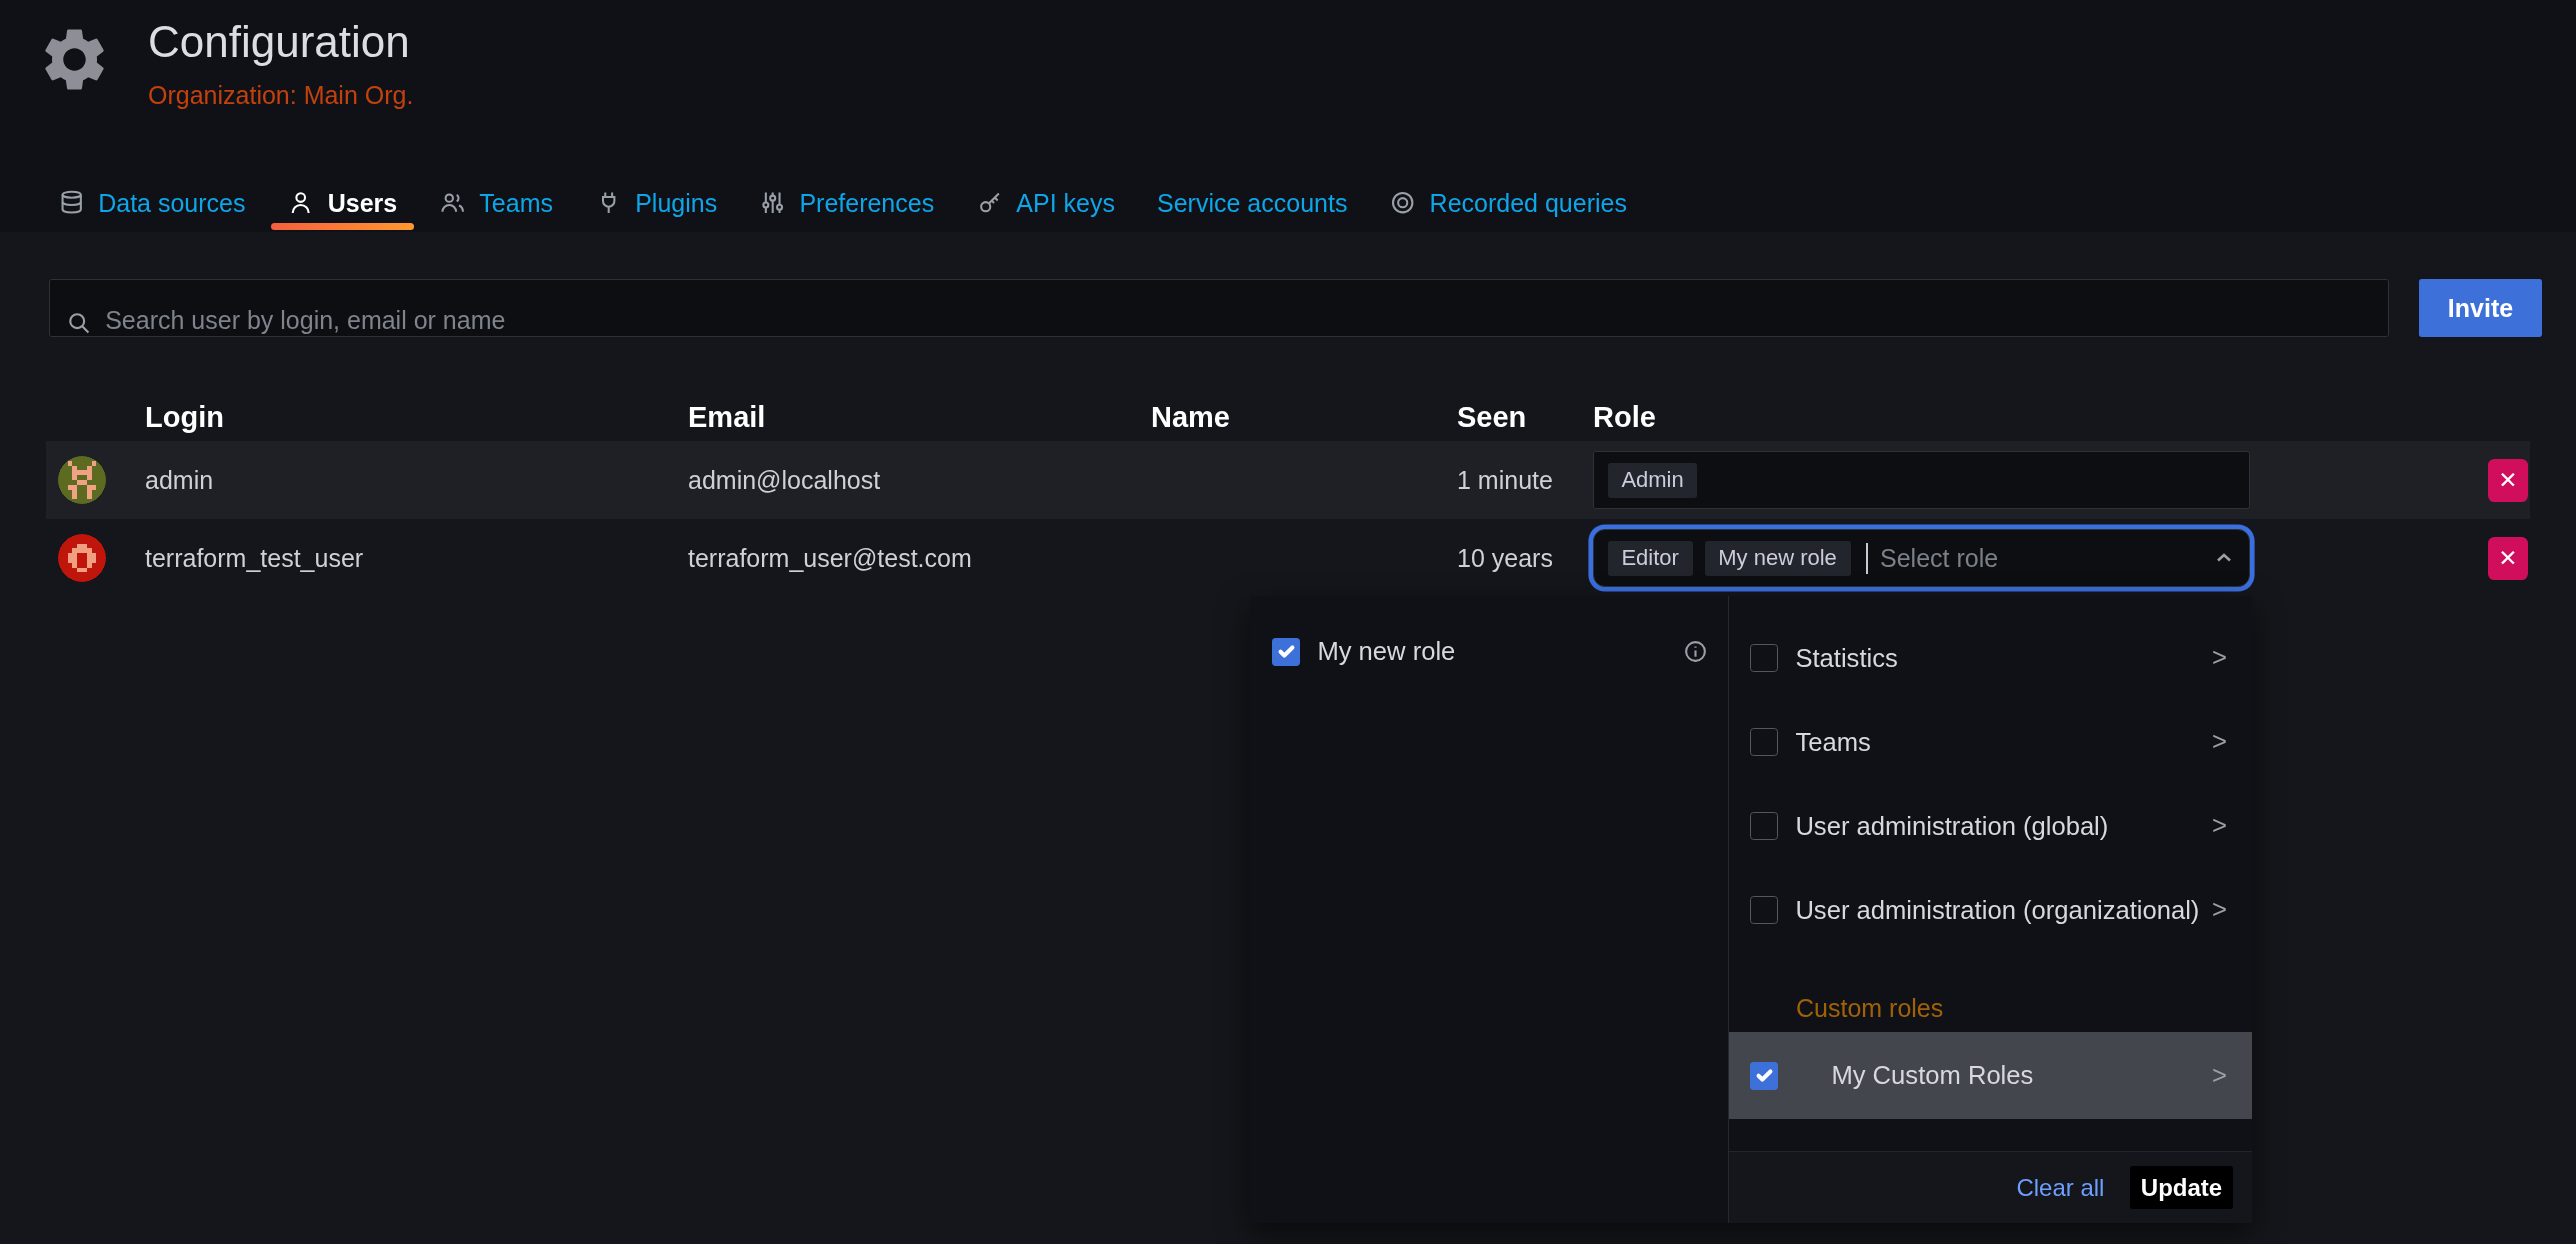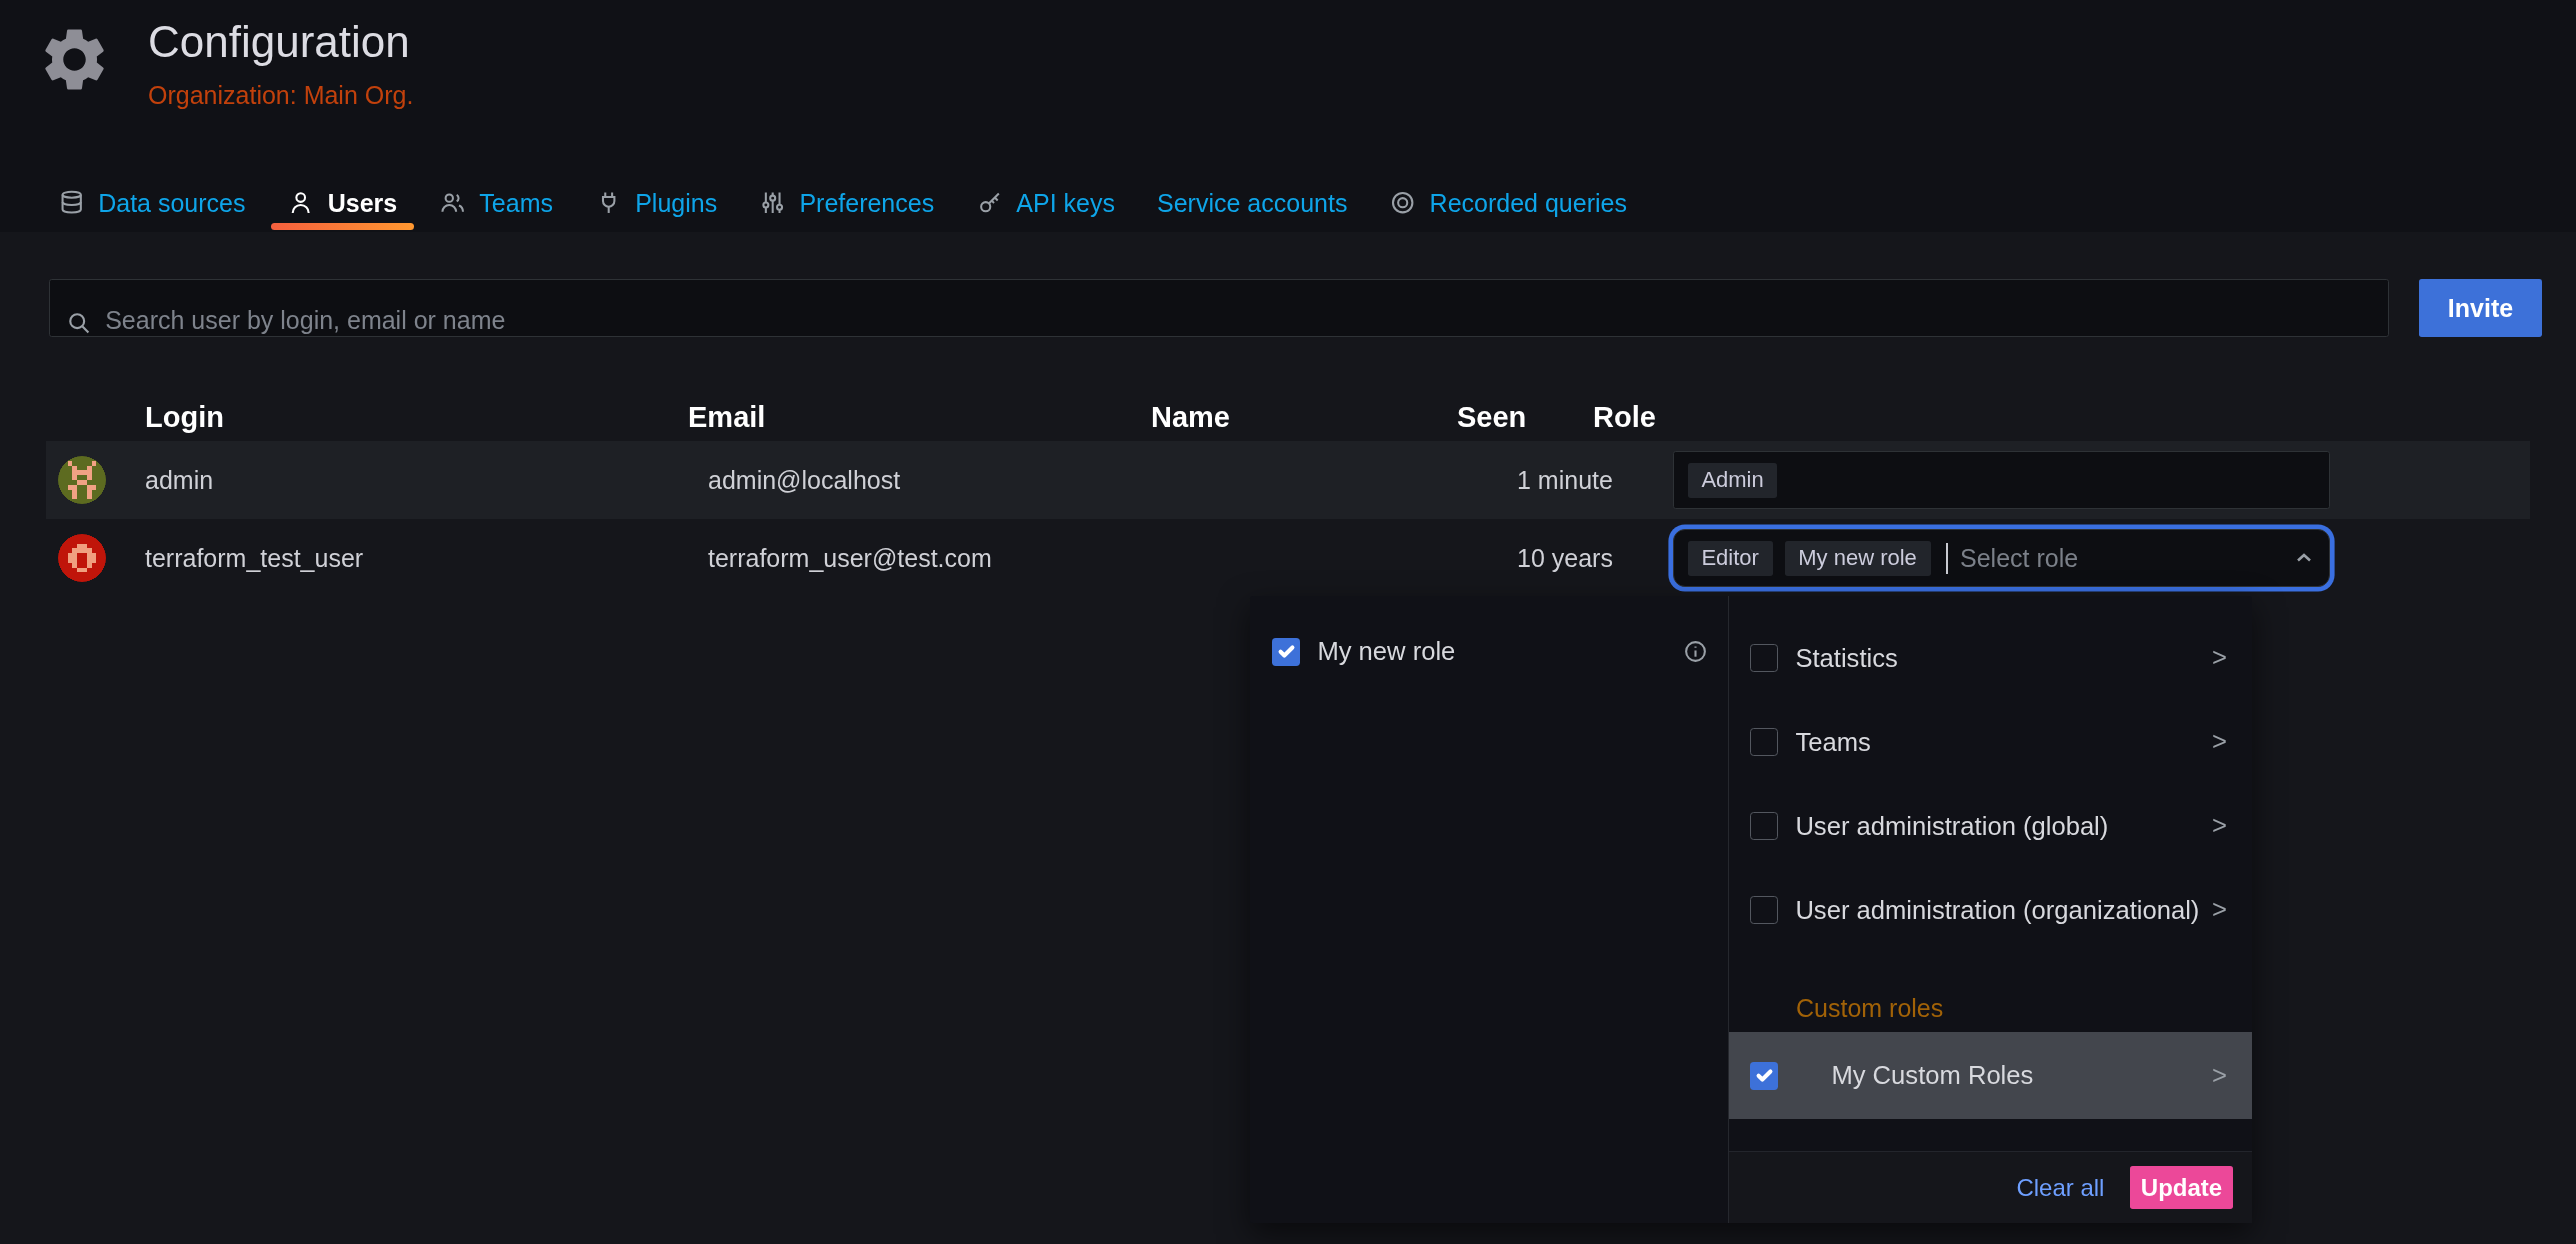--- a/index.html
+++ b/index.html
@@ -34,21 +34,21 @@
                    font-size:25px;font-family:inherit;}
   .searchbox input::placeholder{color:#7e838c;opacity:1;}
   .btn-invite{width:123px;background:#3d71d9;color:#fff;border:none;border-radius:2.7px;
               font-size:25px;font-weight:600;font-family:inherit;cursor:pointer;}
 
   
   .table{position:absolute;left:46px;top:161px;right:46px;}
   .thead,.trow{display:grid;grid-template-columns:642px 463px 306px 136px 659px 1fr;align-items:center;}
   .thead{height:48px;font-size:29px;font-weight:600;color:#ffffff;}
   .th-login{padding-left:99px;}
-  .trow{height:78px;font-size:25px;color:#d0d1d7;gap:20px;}
+  .trow{height:78px;font-size:25px;color:#d0d1d7;}
   .trow.striped{background:#1e2025;}
   .cell-login{display:flex;align-items:center;gap:39px;padding-left:12px;}
   .avatar{width:48px;height:48px;border-radius:50%;overflow:hidden;flex:0 0 auto;}
   .role-select{width:628px;height:56px;background:#0d0e12;border:0.9px solid #2e3236;border-radius:2.7px;
                display:flex;align-items:center;padding:0 13.7px;gap:12px;cursor:pointer;}
   .role-select.focused{box-shadow:0 0 0 4.6px #3a6fe0;border-radius:12px;}
   .pill{background:#22252b;border-radius:2.7px;height:35px;display:flex;align-items:center;
         padding:0 13.7px;font-size:22px;color:#ccccdc;white-space:nowrap;}
   .text-cursor{width:1.8px;height:31px;background:#c9cad1;margin-left:3.7px;}
   .select-placeholder{color:#7b8089;font-size:25px;}
@@ -74,21 +74,21 @@
              background:#15161b;display:flex;align-items:center;justify-content:flex-end;}
   .rp-left .rp-footer{padding-right:31px;}
   .rp-right .rp-footer{padding-right:19px;gap:25.6px;}
   .link{color:#6e9fff;font-size:24px;font-weight:500;text-decoration:none;cursor:pointer;}
   .rp-items{position:absolute;top:20px;left:0;right:0;}
   .rp-item{height:84px;display:flex;align-items:center;padding:0 25px 0 21px;cursor:pointer;}
   .rp-chev{margin-left:auto;color:#9aa0a7;font-size:25.6px;line-height:1;}
   .rp-heading{position:absolute;top:387px;left:67px;height:51px;display:flex;align-items:center;
               font-size:25px;font-weight:400;color:#a16207;}
   .rp-item.highlight{position:absolute;top:436px;left:0;right:0;height:87px;background:#43464d;gap:36px;}
-  .btn-update{width:103px;height:43px;background:#ec4899;border:none;border-radius:2.7px;color:#fff;
+  .btn-update{width:103px;height:43px;background:#000000;border:none;border-radius:2.7px;color:#fff;
               font-size:24px;font-weight:600;font-family:inherit;cursor:pointer;}
 </style>
 </head>
 <body>
 
 <div class="page">
 
   <svg class="gear" viewBox="0 0 24 24">
     <path fill="currentColor" d="M19.14,12.94c0.04-0.3,0.06-0.61,0.06-0.94c0-0.32-0.02-0.64-0.07-0.94l2.03-1.58c0.18-0.14,0.23-0.41,0.12-0.61l-1.92-3.32c-0.12-0.22-0.37-0.29-0.59-0.22l-2.39,0.96c-0.5-0.38-1.03-0.7-1.62-0.94L14.4,2.81c-0.04-0.24-0.24-0.41-0.48-0.41h-3.84c-0.24,0-0.43,0.17-0.47,0.41L9.25,5.35C8.66,5.59,8.12,5.92,7.63,6.29L5.24,5.33c-0.22-0.08-0.47,0-0.59,0.22L2.74,8.87C2.62,9.08,2.66,9.34,2.86,9.48l2.03,1.58C4.84,11.36,4.8,11.69,4.8,12s0.02,0.64,0.07,0.94l-2.03,1.58c-0.18,0.14-0.23,0.41-0.12,0.61l1.92,3.32c0.12,0.22,0.37,0.29,0.59,0.22l2.39-0.96c0.5,0.38,1.03,0.7,1.62,0.94l0.36,2.54c0.05,0.24,0.24,0.41,0.48,0.41h3.84c0.24,0,0.44-0.17,0.47-0.41l0.36-2.54c0.59-0.24,1.13-0.56,1.62-0.94l2.39,0.96c0.22,0.08,0.47,0,0.59-0.22l1.92-3.32c0.12-0.22,0.07-0.47-0.12-0.61L19.14,12.94z M12,15.6c-1.98,0-3.6-1.62-3.6-3.6s1.62-3.6,3.6-3.6s3.6,1.62,3.6,3.6S13.98,15.6,12,15.6z"></path>
   </svg>

